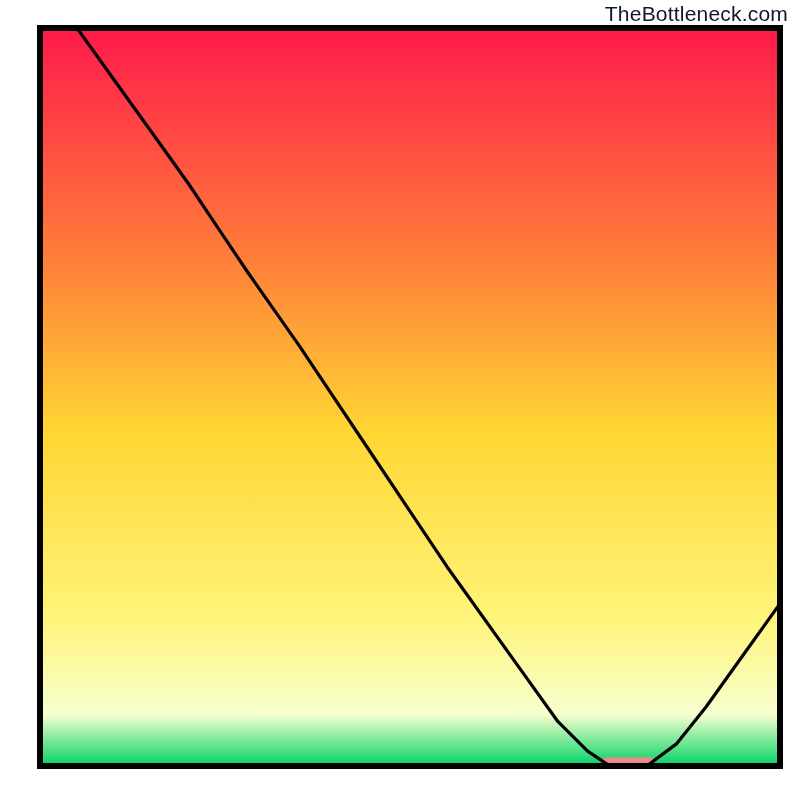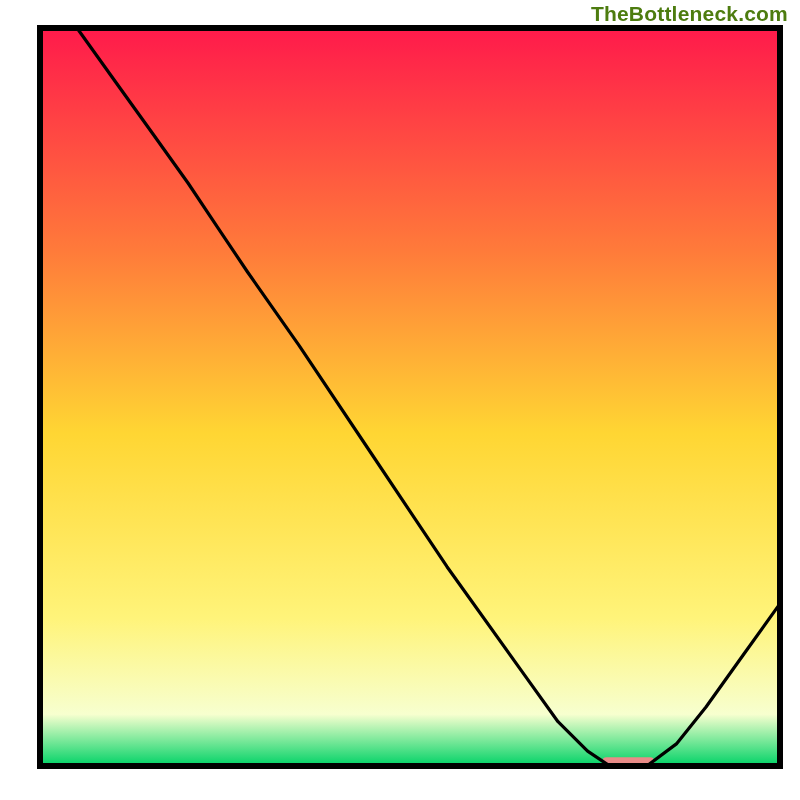--- a/index.html
+++ b/index.html
@@ -13,22 +13,22 @@
   .container {
     position: relative;
     width: 800px;
     height: 800px;
   }
   .watermark {
     position: absolute;
     top: 2px;
     right: 12px;
     font-size: 21px;
-    font-weight: 700;
-    color: #4d7c0f;
+    font-weight: 400;
+    color: #0f172a;
     letter-spacing: 0.2px;
     user-select: none;
   }
   svg.plot {
     position: absolute;
     top: 0;
     left: 0;
   }
 </style>
 </head>

